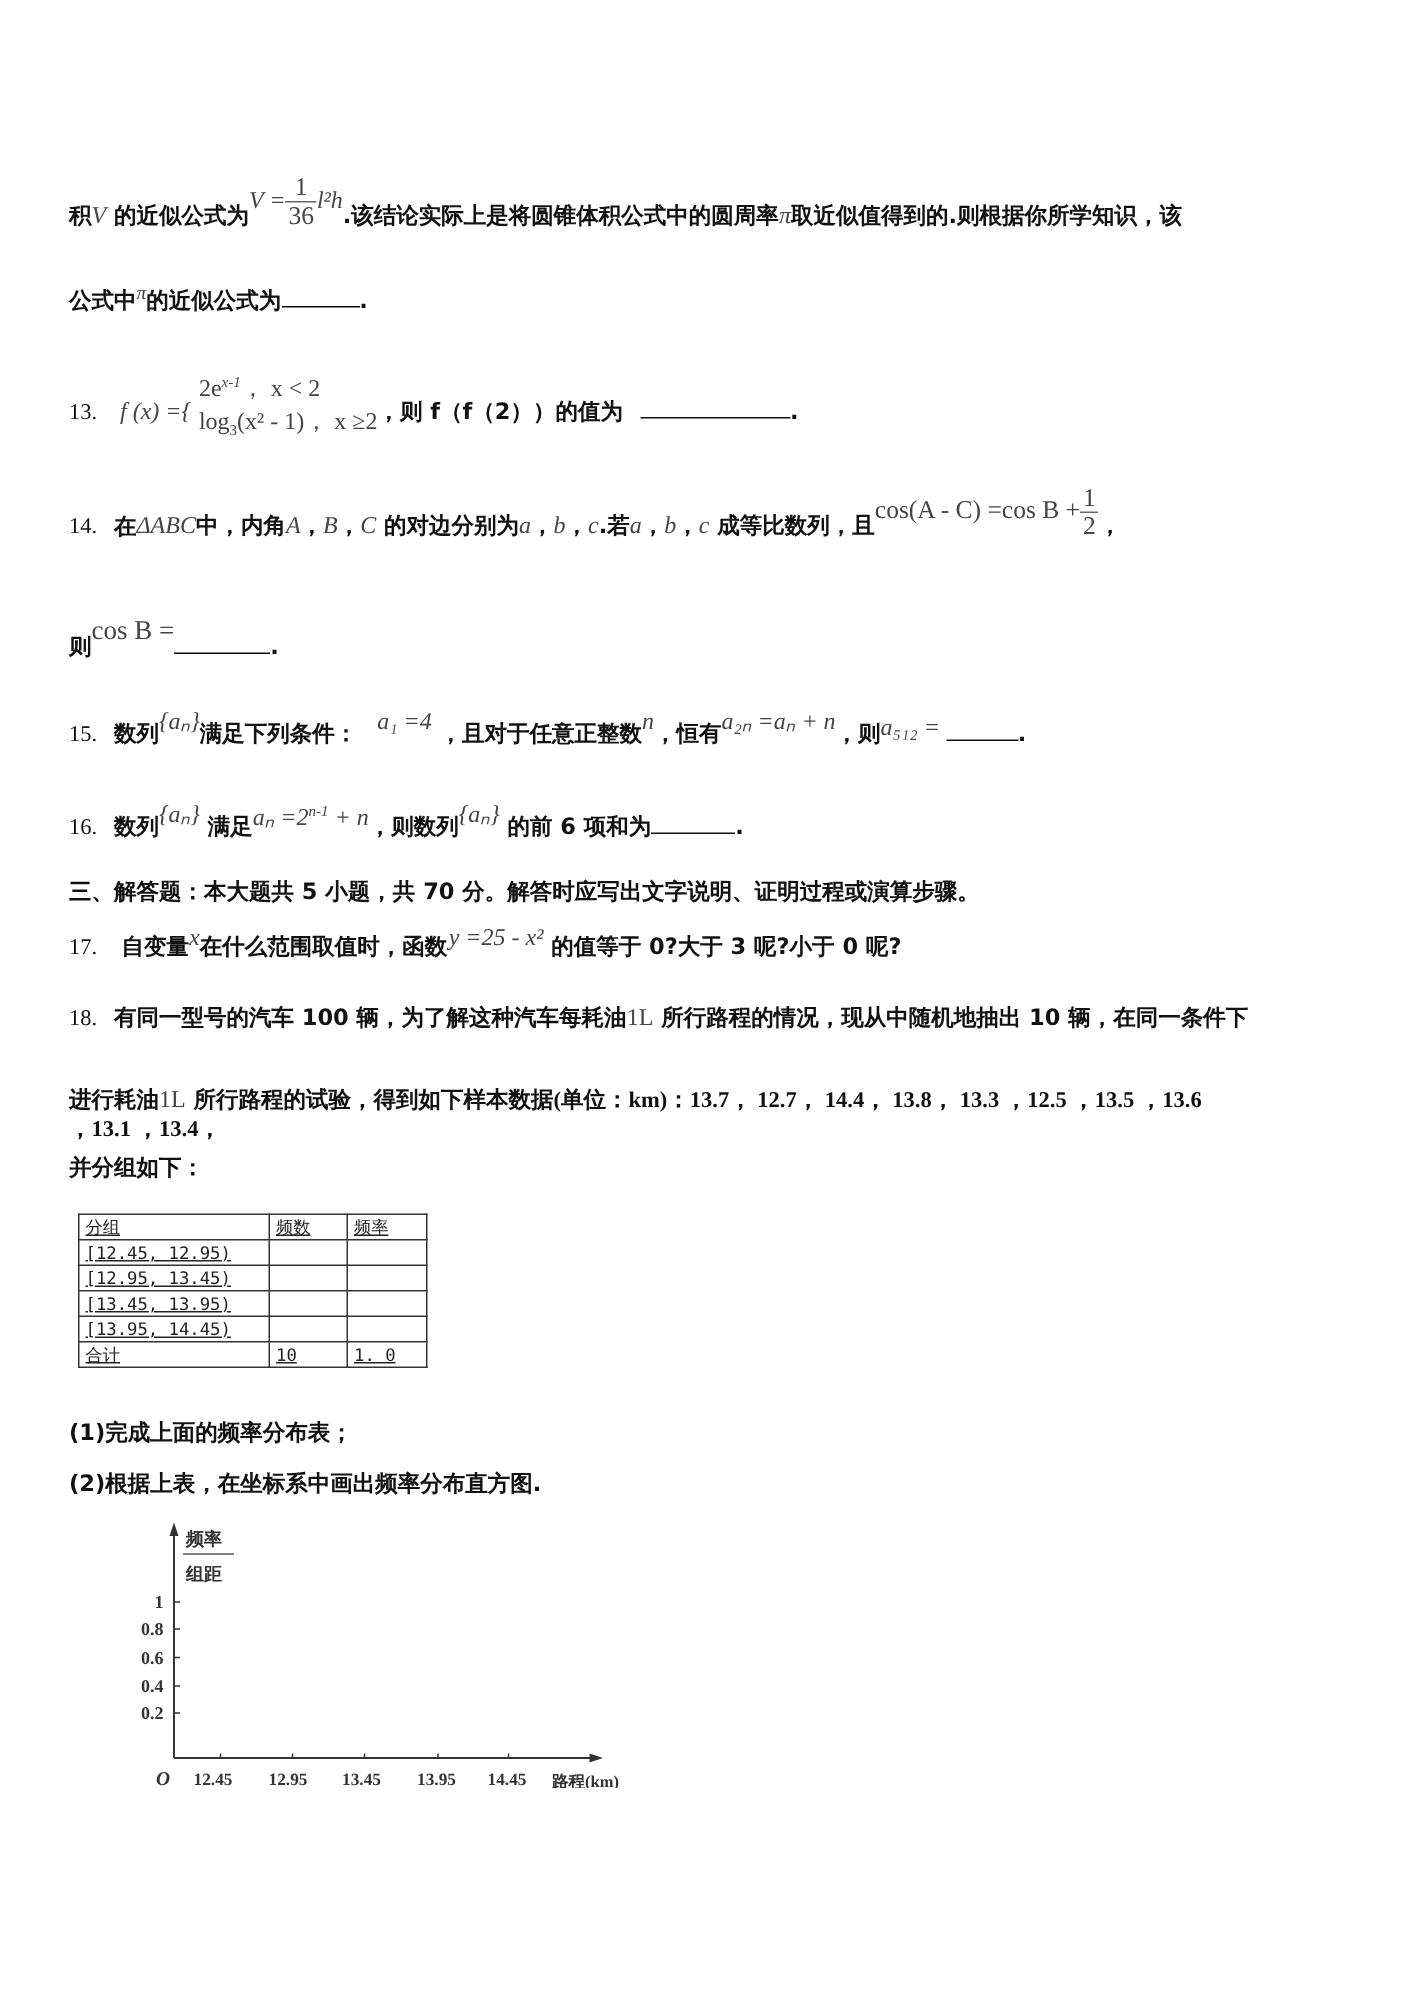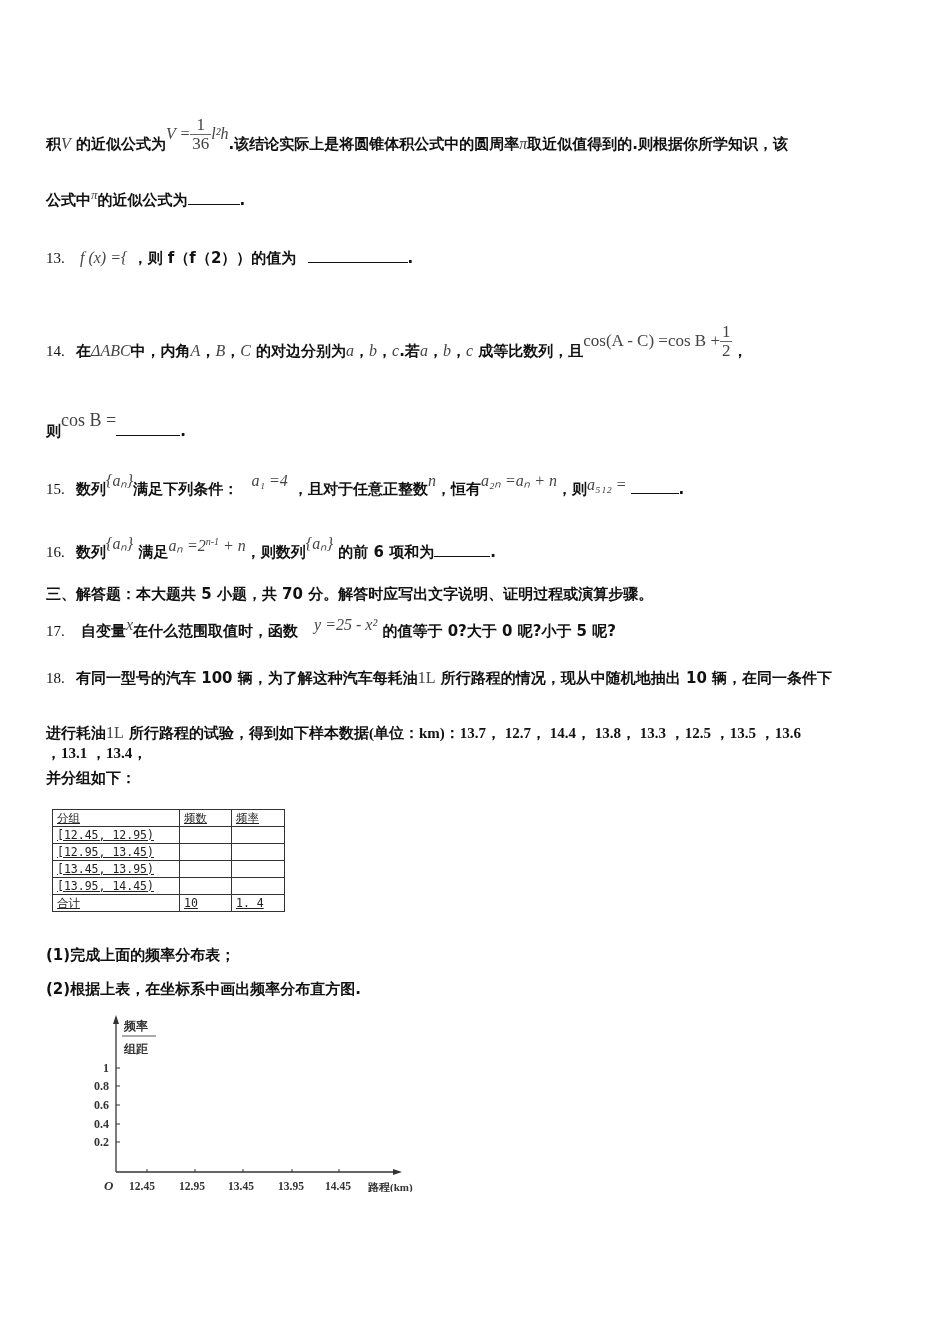--- a/index.html
+++ b/index.html
@@ -31,21 +31,24 @@
   <span>积</span><span class="m">V</span>
   <span>的近似公式为</span><span style="display:inline-block;position:relative;top:-10px;"><span class="m">V =</span><span class="frac"><span class="n">1</span><span class="d">36</span></span><span class="m">l²h</span></span><span>.该结论实际上是将圆锥体积公式中的圆周率</span><span class="m">π</span><span>取近似值得到的.则根据你所学知识，该</span>
 </div>
 <div class="line" style="top:190px;">
   <span>公式中</span><span class="m sup" style="font-size:13px;top:-6px;">π</span><span>的近似公式为</span><span class="blank" style="width:52px;"></span><span>.</span>
 </div>
 
 <div class="line" style="top:248px;">
   <span class="num">13.</span>
   <span class="m" style="margin-left:10px;">f (x) ={</span>
-  <span>，则 f（f（2））的值为</span>
+  <span style="display:inline-block;vertical-align:middle;position:relative;top:-3px;">
+    <span style="display:block;line-height:22px;" class="mr"><span>2e</span><span style="font-size:10px;vertical-align:super;" class="m">x-1</span><span>，  x &lt; 2</span></span>
+    <span style="display:block;line-height:22px;" class="mr"><span>log</span><sub style="font-size:10px;">3</sub><span>(x² - 1)，  x ≥2</span></span>
+  </span><span>，则 f（f（2））的值为</span>
   <span class="blank" style="width:100px;margin-left:6px;"></span><span>.</span>
 </div>
 
 <div class="line" style="top:333px;">
   <span class="num">14.</span>
   <span style="margin-left:6px;">在</span><span class="m">ΔABC</span><span>中，内角</span><span class="m">A</span><span>，</span><span class="m">B</span><span>，</span><span class="m">C</span>
   <span>的对边分别为</span><span class="m">a</span><span>，</span><span class="m">b</span><span>，</span><span class="m">c</span><span>.若</span><span class="m">a</span><span>，</span><span class="m">b</span><span>，</span><span class="m">c</span>
   <span>成等比数列，且</span><span style="display:inline-block;position:relative;top:-10px;"><span class="mr" style="font-size:17px;">cos(A - C) =cos B +</span><span class="frac"><span class="n">1</span><span class="d">2</span></span></span><span>，</span>
 </div>
 <div class="line" style="top:420px;">
@@ -63,22 +66,22 @@
   <span class="num">16.</span>
   <span style="margin-left:6px;">数列</span><span class="m sup" style="top:-8px;">{aₙ}</span>
   <span>满足</span><span class="m sup" style="top:-6px;"><span>aₙ =2</span><span style="font-size:10px;vertical-align:super;">n-1</span> <span>+ n</span></span><span>，则数列</span><span class="m sup" style="top:-8px;">{aₙ}</span>
   <span>的前 6 项和为</span><span class="blank" style="width:56px;"></span><span>.</span>
 </div>
 
 <div class="line" style="top:584px;">三、解答题：本大题共 5 小题，共 70 分。解答时应写出文字说明、证明过程或演算步骤。</div>
 
 <div class="line" style="top:621px;">
   <span class="num">17.</span>
-  <span style="margin-left:11px;">自变量</span><span class="m sup" style="top:-6px;">x</span><span>在什么范围取值时，函数</span><span class="m sup" style="top:-6px;margin-left:16px;">y =25 - x²</span>
-  <span>的值等于 0?大于 0 呢?小于 5 呢?</span>
+  <span style="margin-left:11px;">自变量</span><span class="m sup" style="top:-6px;">x</span><span>在什么范围取值时，函数</span><span class="m sup" style="top:-6px;margin-left:1px;">y =25 - x²</span>
+  <span>的值等于 0?大于 3 呢?小于 0 呢?</span>
 </div>
 
 <div class="line" style="top:668px;">
   <span class="num">18.</span>
   <span style="margin-left:6px;">有同一型号的汽车 100 辆，为了解这种汽车每耗油</span><span class="mr">1L</span>
   <span>所行路程的情况，现从中随机地抽出 10 辆，在同一条件下</span>
 </div>
 <div class="line" style="top:723px;">
   <span>进行耗油</span><span class="mr">1L</span>
   <span class="b-serif">所行路程的试验，得到如下样本数据(单位：km)：13.7，  12.7，  14.4，  13.8，  13.3 ，12.5 ，13.5  ，13.6</span>
@@ -109,21 +112,21 @@
     <td class="c3"></td>
   </tr>
   <tr>
     <td class="c1">[13.95, 14.45)</td>
     <td class="c2"></td>
     <td class="c3"></td>
   </tr>
   <tr>
     <td class="c1">合计</td>
     <td class="c2">10</td>
-    <td class="c3">1. 4</td>
+    <td class="c3">1. 0</td>
   </tr>
 </tbody>
   </table>
 
 <div class="line" style="top:945px;">(1)完成上面的频率分布表；</div>
 <div class="line" style="top:979px;">(2)根据上表，在坐标系中画出频率分布直方图.</div>
 
 <svg class="chart" viewBox="0 0 345 180">
 
   <line x1="28" y1="160" x2="28" y2="8" stroke="#333" stroke-width="1.3"></line>

